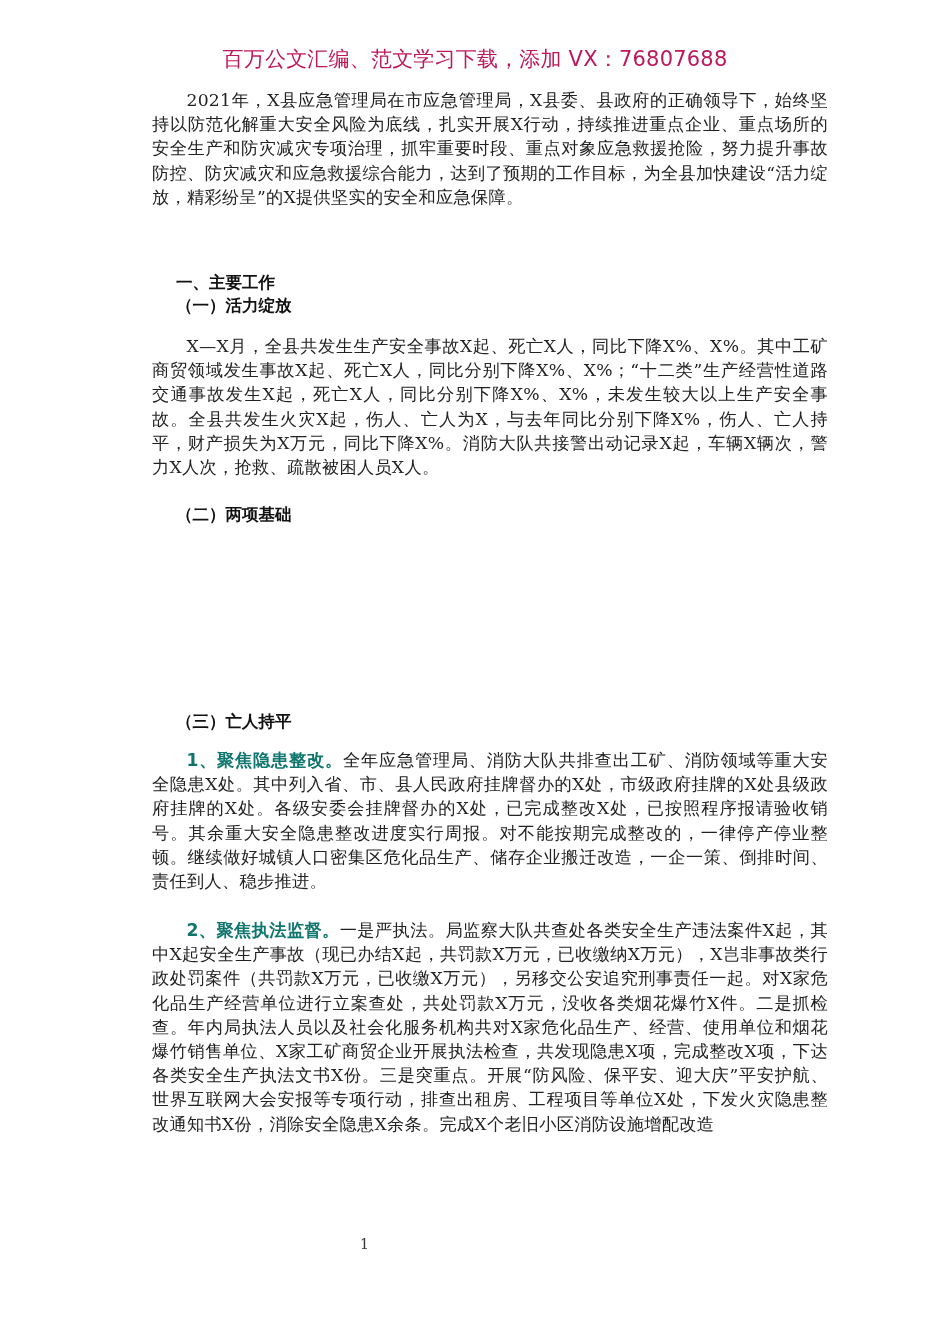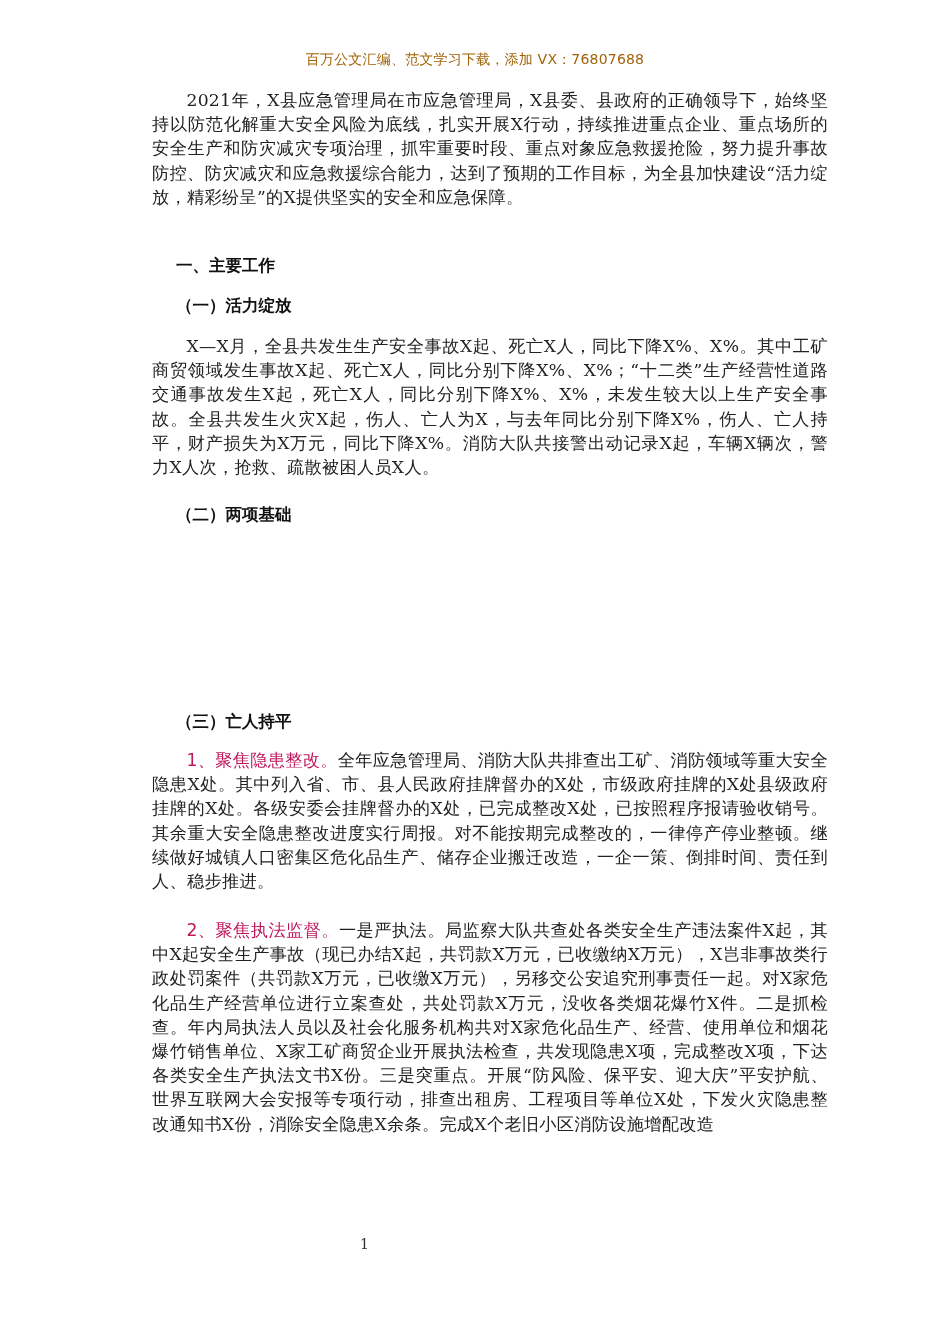--- a/index.html
+++ b/index.html
@@ -1,51 +1,51 @@
 <!DOCTYPE html>
 <html><head>
   <meta charset="utf-8">
   <style>
     html, body { margin: 0; padding: 0; background: #ffffff; }
     body { width: 950px; height: 1344px; position: relative; overflow: hidden; }
     .page { position: absolute; left: 0; top: 0; width: 950px; height: 1344px; background: #fff; }
     .banner {
       position: absolute; top: 46px; left: 0; width: 950px; text-align: center;
-      color: #a16207; font-family: "DejaVu Sans", sans-serif; font-size: 14px; line-height: 26px;
+      color: #be185d; font-family: "DejaVu Sans", sans-serif; font-size: 21px; line-height: 26px;
       letter-spacing: 0.2px;
     }
     .body-text {
       position: absolute; left: 152px; width: 676px;
       font-family: "DejaVu Serif", serif; font-size: 17.2px; color: #222;
       line-height: 24.2px; text-align: justify; letter-spacing: 0.3px;
     }
     .body-text p { margin: 0; text-indent: 2em; }
     .heading {
       position: absolute; left: 176px; font-family: "DejaVu Sans", sans-serif;
       font-weight: bold; font-size: 16.5px; color: #111; line-height: 24px;
     }
     .heading.sub { left: 176px; }
-    .lead { font-family: "DejaVu Sans", sans-serif; font-weight: normal; color: #be185d; }
+    .lead { font-family: "DejaVu Sans", sans-serif; font-weight: bold; color: #0f766e; }
     .page-num {
       position: absolute; top: 1236px; left: 360px; font-family: "DejaVu Serif", serif;
       font-size: 14px; color: #333;
     }
   </style>
 </head>
 <body>
 
 <div class="page">
 
   <div class="banner">百万公文汇编、范文学习下载，添加 VX：76807688</div>
 
   <div class="body-text" style="top:88px;">
     <p>2021年，X县应急管理局在市应急管理局，X县委、县政府的正确领导下，始终坚持以防范化解重大安全风险为底线，扎实开展X行动，持续推进重点企业、重点场所的安全生产和防灾减灾专项治理，抓牢重要时段、重点对象应急救援抢险，努力提升事故防控、防灾减灾和应急救援综合能力，达到了预期的工作目标，为全县加快建设“活力绽放，精彩纷呈”的X提供坚实的安全和应急保障。</p>
   </div>
 
-  <div class="heading" style="top:254px;">一、主要工作</div>
+  <div class="heading" style="top:272px;font-family:Liberation Mono, monospace;">一、主要工作</div>
 
   <div class="heading sub" style="top:294px;">（一）活力绽放</div>
 
   <div class="body-text" style="top:334px;">
     <p>X—X月，全县共发生生产安全事故X起、死亡X人，同比下降X%、X%。其中工矿商贸领域发生事故X起、死亡X人，同比分别下降X%、X%；“十二类”生产经营性道路交通事故发生X起，死亡X人，同比分别下降X%、X%，未发生较大以上生产安全事故。全县共发生火灾X起，伤人、亡人为X，与去年同比分别下降X%，伤人、亡人持平，财产损失为X万元，同比下降X%。消防大队共接警出动记录X起，车辆X辆次，警力X人次，抢救、疏散被困人员X人。</p>
   </div>
 
   <div class="heading sub" style="top:503px;">（二）两项基础</div>
 
 

